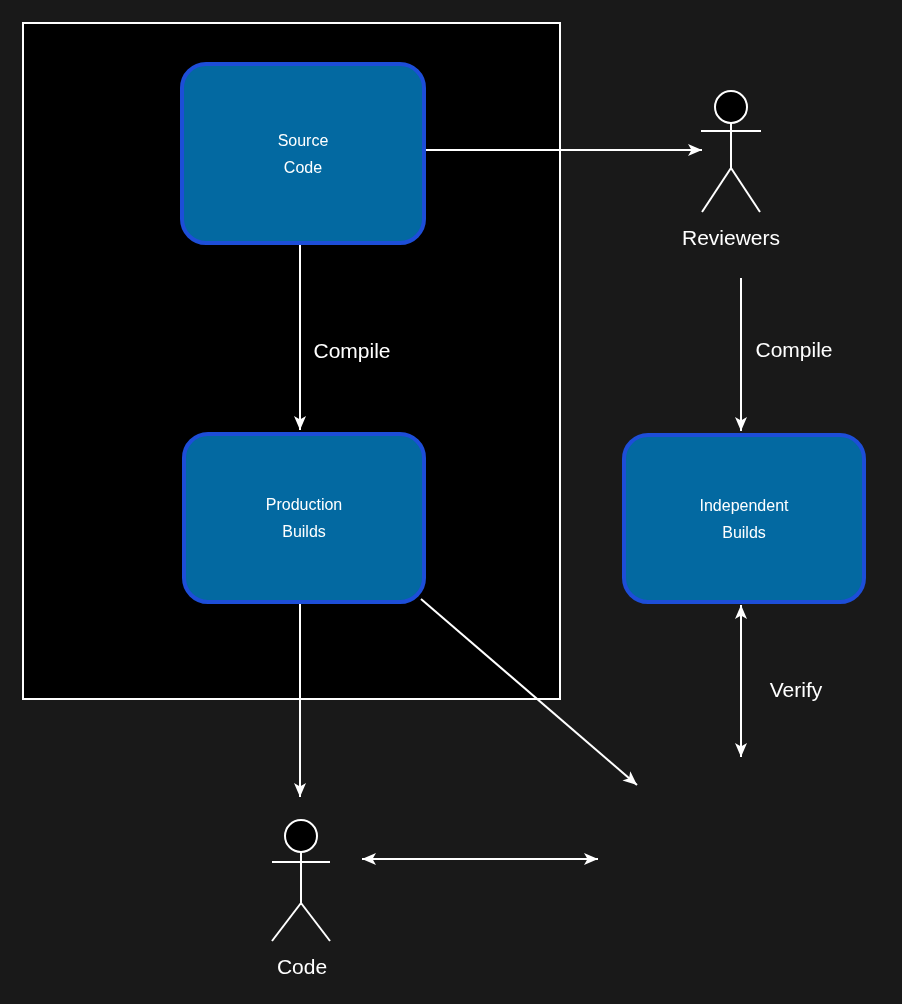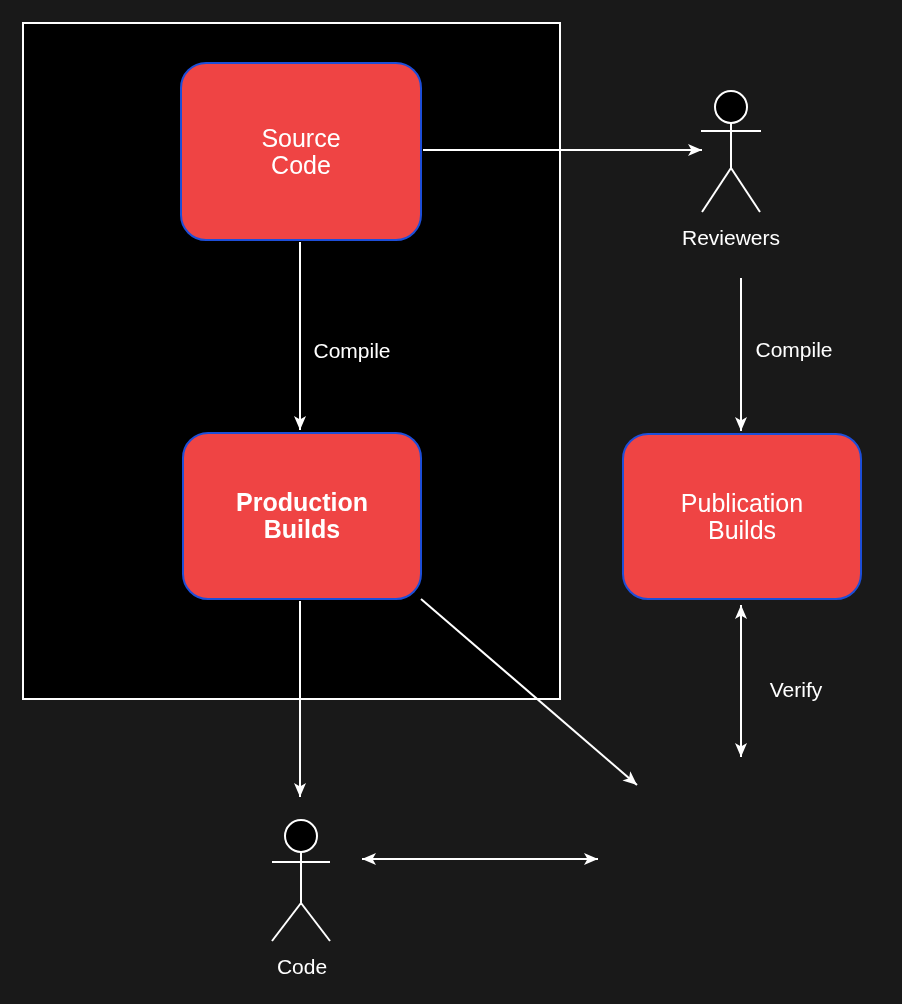--- a/index.html
+++ b/index.html
@@ -37,38 +37,38 @@
     stroke-width: 2;
     fill: none;
   }
   svg.edges circle {
     fill: #000000;
     stroke: #ffffff;
     stroke-width: 2;
   }
   .node {
     position: absolute;
-    background: #ef4444;
-    border: 2px solid #1d4ed8;
+    background: #0369a1;
+    border: 4px solid #1d4ed8;
     border-radius: 26px;
     display: flex;
     align-items: center;
     justify-content: center;
     text-align: center;
-    font-size: 25px;
+    font-size: 16px;
     line-height: 27px;
     white-space: pre-line;
     z-index: 3;
     box-sizing: content-box;
   }
   .node.ellipse {
     border-radius: 50%;
   }
   #node-source-code   { left: 180px; top: 62px;  width: 238px; height: 175px; }
-  #node-production    { left: 182px; top: 432px; width: 236px; height: 164px; font-weight: bold; }
+  #node-production    { left: 182px; top: 432px; width: 236px; height: 164px; }
   #node-independent   { left: 622px; top: 433px; width: 236px; height: 163px; }
   #node-transparency  { left: 600px; top: 760px; width: 278px; height: 216px; }
   .diagram-label {
     position: absolute;
     transform: translate(-50%, -50%);
     font-size: 21px;
     line-height: 28px;
     text-align: left;
     white-space: pre-line;
     z-index: 4;
@@ -124,21 +124,21 @@
       <line x1="301" y1="903" x2="330" y2="941"></line>
     </g>
   </svg>
 
   <div class="node" id="node-source-code">Source
 Code</div>
 
   <div class="node" id="node-production">Production
 Builds</div>
 
-  <div class="node" id="node-independent">Publication
+  <div class="node" id="node-independent">Independent
 Builds</div>
 
 
   <div class="diagram-label" id="label-reviewers">Reviewers</div>
   <div class="diagram-label" id="label-user">Code</div>
 
   <div class="diagram-label" id="label-compile-left">Compile</div>
   <div class="diagram-label" id="label-compile-right">Compile</div>
   <div class="diagram-label" id="label-compare">Verify</div>
 

